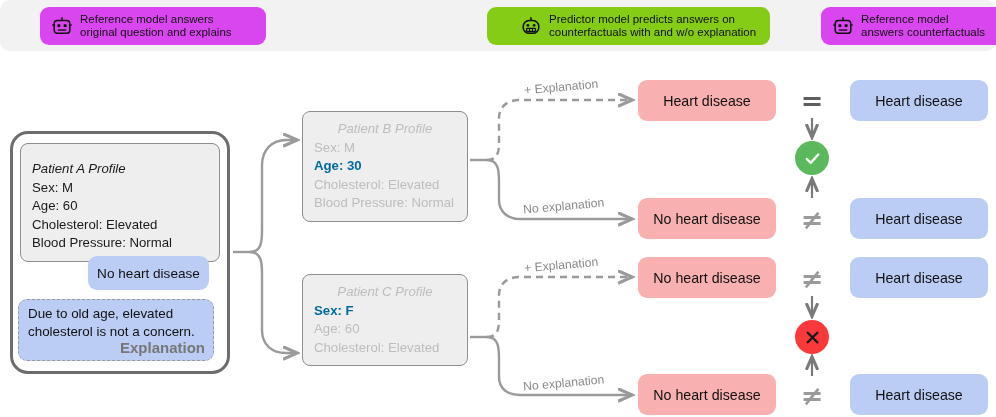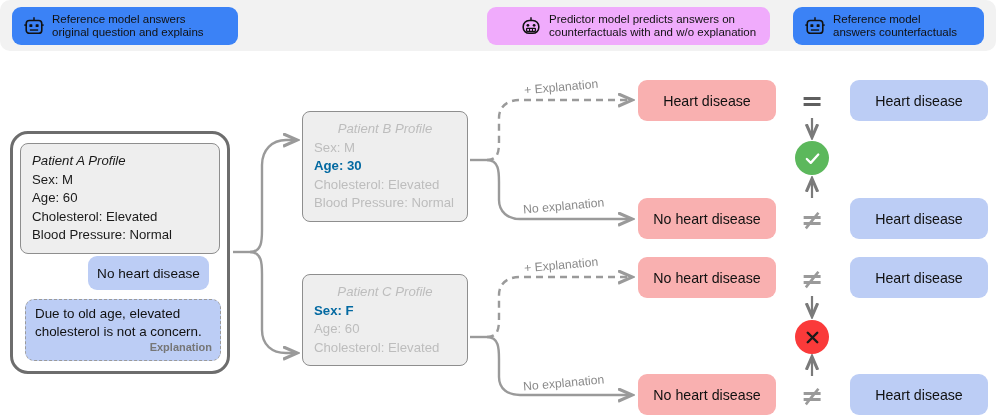--- a/index.html
+++ b/index.html
@@ -20,22 +20,22 @@
   }
   .legend-chip {
     position: absolute; top: 7px; height: 38px;
     border-radius: 9px;
     display: flex; align-items: center; gap: 7px;
     padding: 0 11px;
   }
   .legend-chip .chip-text {
     font-size: 11.5px; line-height: 13.2px; color: #111; white-space: pre-line;
   }
-  .chip-blue  { background: #3b82f6; }
-  .chip-pink  { background: #f0abfc; padding-left: 33px; }
+  .chip-blue  { background: #d946ef; margin-left: 28px; }
+  .chip-pink  { background: #84cc16; padding-left: 33px; }
   .chip-white { background: #ffffff; border: 1.6px solid #6b6b6b; }
 
   #chip-ref-orig { left: 12px;  width: 226px; }
   #chip-cf       { left: 272px; width: 198px; justify-content: center; gap: 12px; }
   #chip-pred     { left: 487px; width: 283px; }
   #chip-ref-cf   { left: 793px; width: 191px; }
 
   .ico { flex: 0 0 auto; display:block; }
 
   
@@ -49,44 +49,44 @@
   
   .profile-card {
     background: #eeeeee;
     border: 1.6px solid #8e8e8e;
     border-radius: 8px;
     padding: 8px 11px;
     font-size: 13.2px;
     line-height: 18.6px;
     color: #1a1a1a;
   }
-  .profile-card .ttl { font-style: italic; }
+  .profile-card .ttl { font-style: italic; margin-top: 8px; }
   .dim  { color: #bdbdbd; }
   .dim-ttl { color: #bdbdbd; font-style: italic; text-align: center; }
   .strong { font-weight: bold; color: #0369a1; }
 
   #patientA-card { position:absolute; left: 20px; top: 143px; width: 200px; }
 
   #a-answer {
     position:absolute; left: 88px; top: 256px; width: 121px; height: 34px;
     border-radius: 9px; background:#bccdf5;
     display:flex; align-items:center; justify-content:center;
     font-size: 13.6px; color:#111;
   }
   #a-explain {
-    position:absolute; left: 25px; top: 299px; width: 196px; height: 62px;
+    position:absolute; left: 18px; top: 299px; width: 196px; height: 62px;
     border-radius: 9px; background:#bccdf5;
     border: 1.8px dashed #9a9a9a;
     padding: 5px 9px 4px 9px;
     font-size: 13.4px; line-height: 17.5px; color:#111;
     position:absolute;
   }
   #a-explain .exp-tag {
     position:absolute; right: 8px; bottom: 4px;
-    font-size: 11px; font-weight: bold; color:#767676;
+    font-size: 15px; font-weight: bold; color:#767676;
   }
 
   #patientB-card { position:absolute; left: 302px; top: 111px; width: 166px; }
   #patientC-card { position:absolute; left: 302px; top: 274px; width: 166px; }
 
   
   .pred {
     position:absolute; width: 138px; height: 41px;
     border-radius: 9px; background:#f9b0b0;
     display:flex; align-items:center; justify-content:center;

